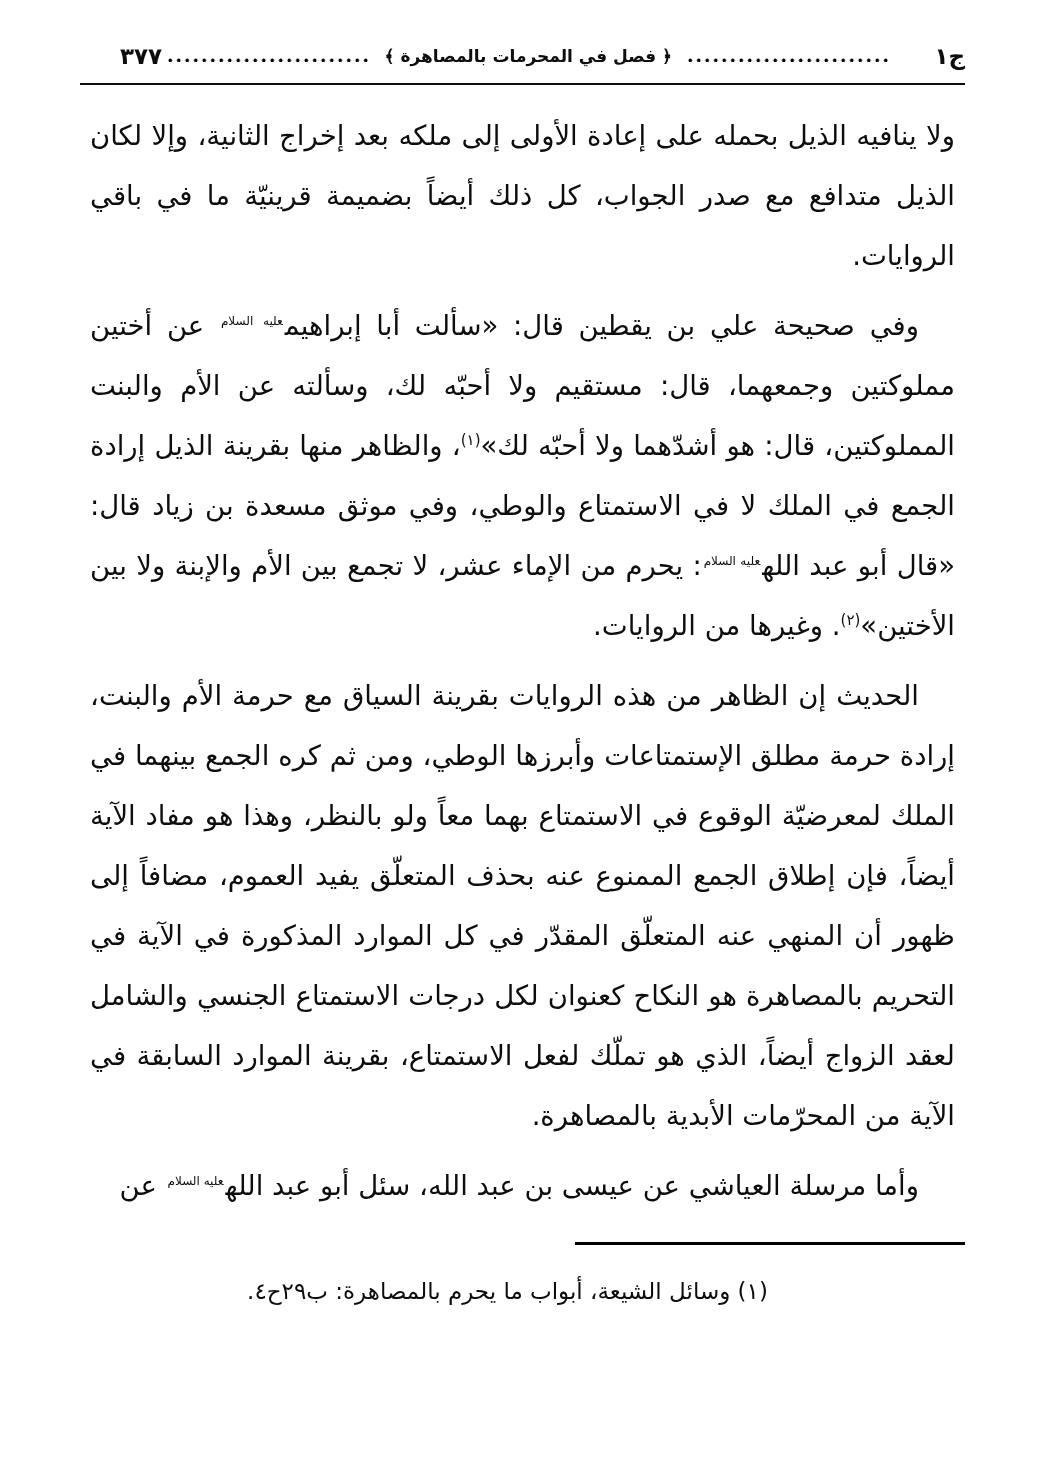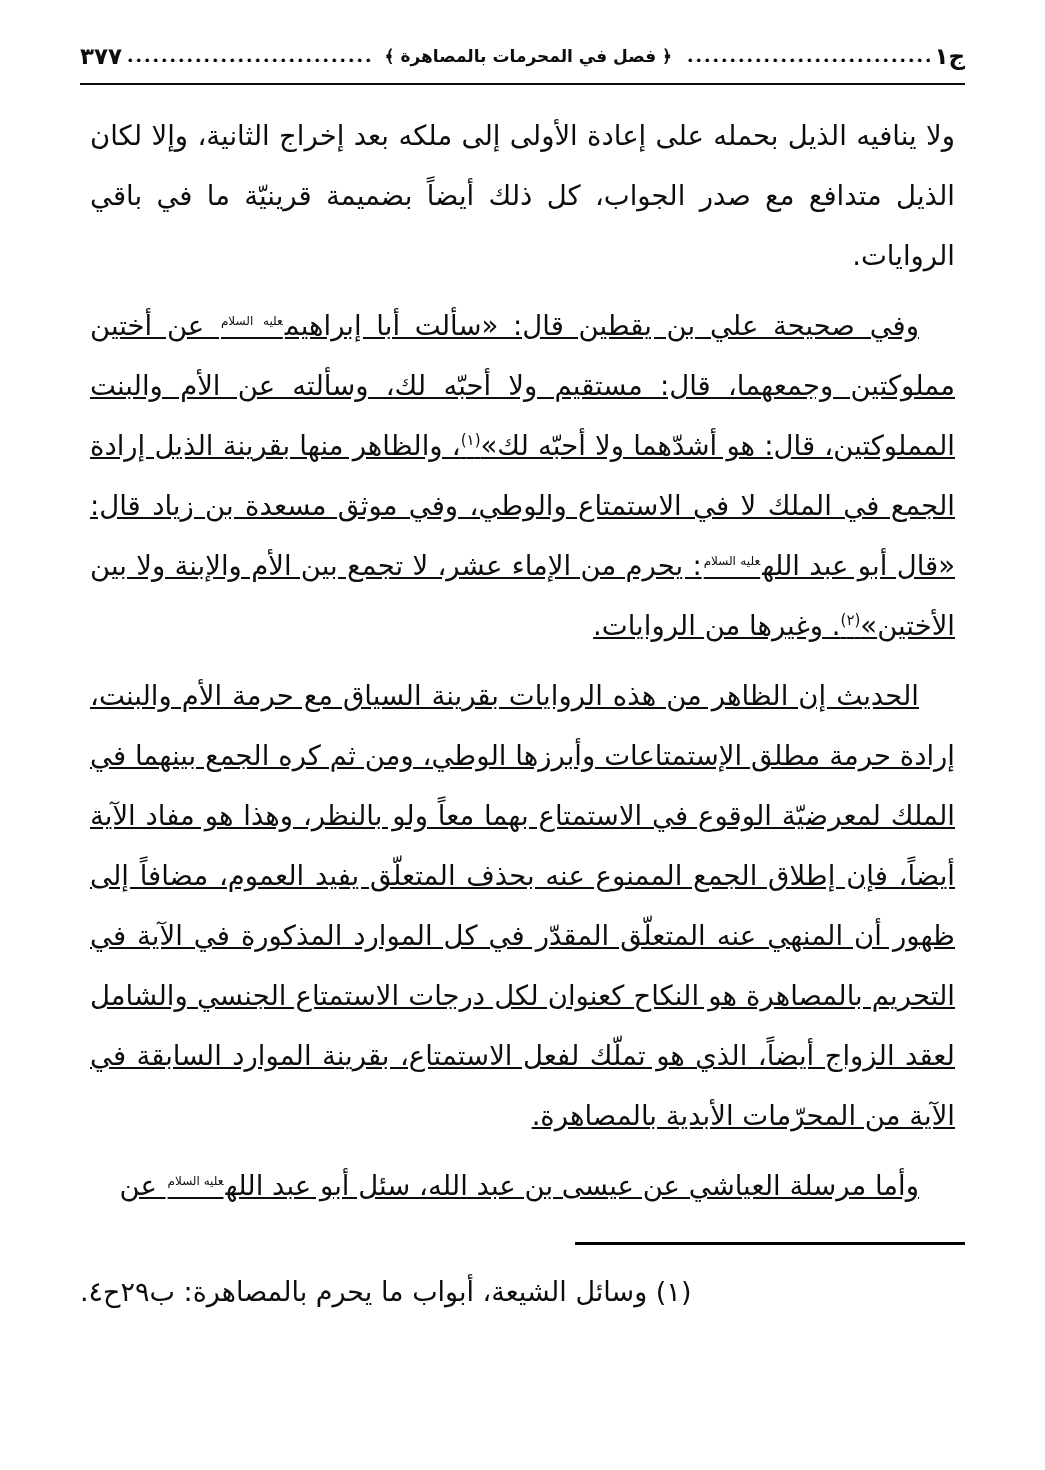--- a/index.html
+++ b/index.html
@@ -18,21 +18,21 @@
     background: #ffffff;
   }
   
   .page-header {
     display: flex;
     align-items: center;
     height: 36px;
     font-weight: 700;
     font-size: 23px;
   }
-  .vol, .pnum { white-space: nowrap; letter-spacing: 1px; }
+  .vol, .pnum { white-space: nowrap; letter-spacing: 1px; margin-left: 40px; }
   .title {
     white-space: nowrap;
     padding: 0 10px;
     font-size: 17px;
     font-weight: 700;
   }
   .leader {
     flex: 1 1 auto;
     height: 18px;
     background-image: radial-gradient(circle at 50% 74%, #000 1.6px, transparent 2.1px);
@@ -46,21 +46,21 @@
     margin-top: 9px;
   }
   
   .body-text {
     margin-top: 20px;
     font-size: 27.5px;
     line-height: 60px;
     text-align: justify;
   }
   .body-text p { margin: 10px; }
-  .body-text p.indent { text-indent: 36px; text-decoration: underline; }
+  .body-text p.indent { text-indent: 36px; }
   sup.fn {
     font-size: 15px;
     line-height: 0;
     vertical-align: super;
   }
   .hon {
     font-size: 12px;
     line-height: 0;
     vertical-align: super;
     margin: 0 2px;
@@ -72,23 +72,23 @@
     right: 80px; left: 80px;
     top: 1242px;
   }
   .fn-rule {
     width: 390px;
     border-top: 3px solid #000;
   }
   .fn-list {
     margin-top: 18px;
     padding-right: 30px;
-    font-size: 27px;
+    font-size: 23px;
     line-height: 57px;
-    text-align: left;
+    text-align: center;
   }
   .footnote { margin: 0; }
 </style>
 </head>
 <body>
 
 <div class="page">
 
   <header class="page-header">
     <span class="vol">ج١</span>

